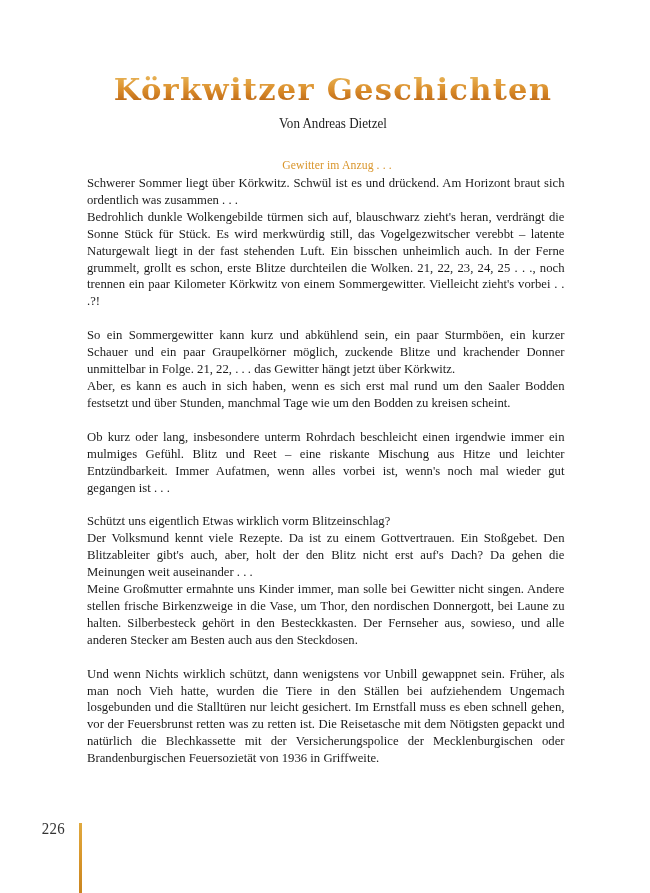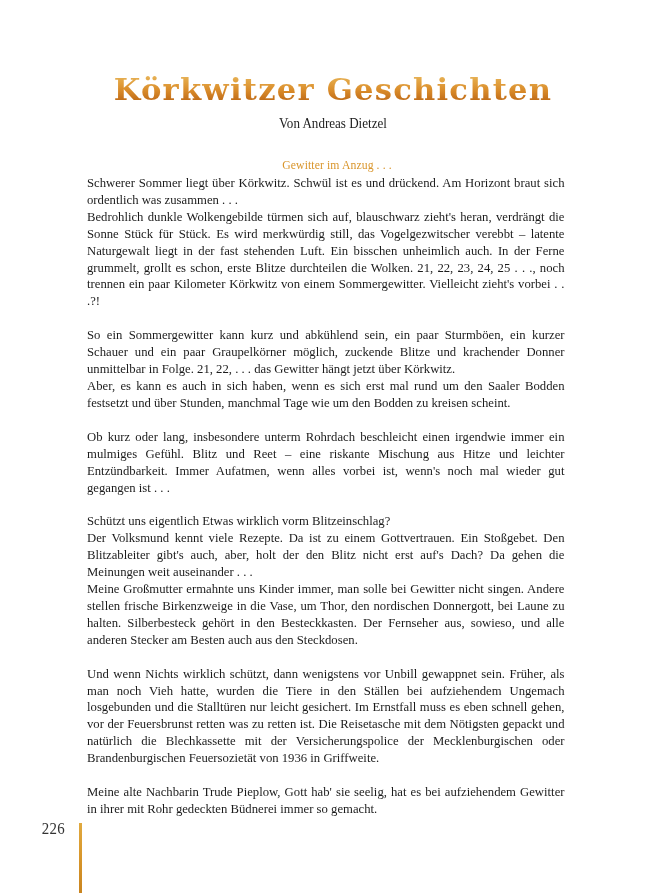--- a/index.html
+++ b/index.html
@@ -159,23 +159,20 @@
     </div>
 
     <div class="gap"></div>
 
     <div>
       <p class="para">Und wenn Nichts wirklich schützt, dann wenigstens vor Unbill gewappnet sein. Früher, als man noch Vieh hatte, wurden die Tiere in den Ställen bei aufziehendem Ungemach losgebunden und die Stalltüren nur leicht gesichert. Im Ernstfall muss es eben schnell gehen, vor der Feuersbrunst retten was zu retten ist. Die Reisetasche mit dem Nötigsten gepackt und natürlich die Blechkassette mit der Versicherungspolice der Mecklenburgischen oder Brandenburgischen Feuersozietät von 1936 in Griffweite.</p>
     </div>
 
     <div class="gap"></div>
 
-    <div>
-      <p class="para">Meine alte Nachbarin Trude Pieplow, Gott hab' sie seelig, hat es bei aufziehendem Gewitter in ihrer mit Rohr gedeckten Büdnerei immer so gemacht.</p>
-    </div>
 
   </div>
 
   <div class="folio">226</div>
 
   <div class="folio-rule"></div>
 
 </div>
 
 </body></html>

